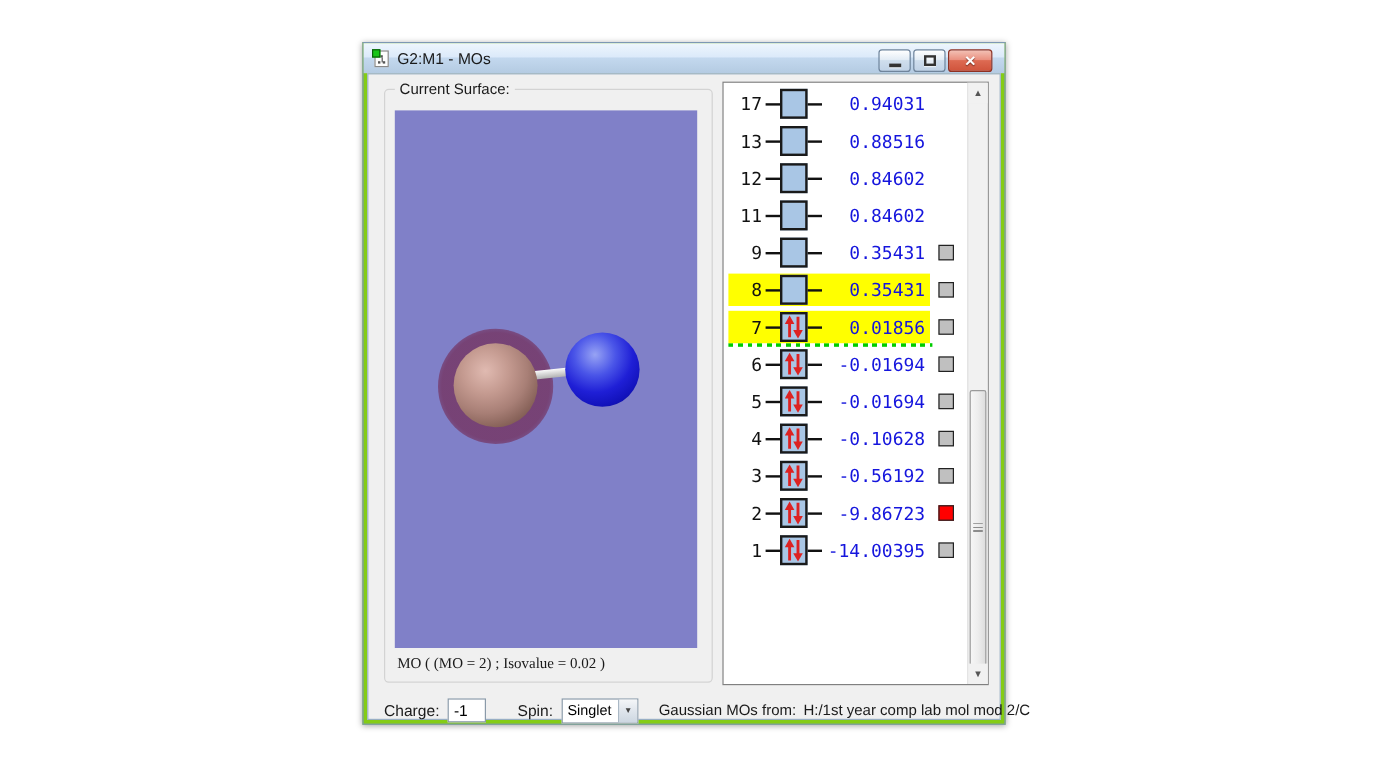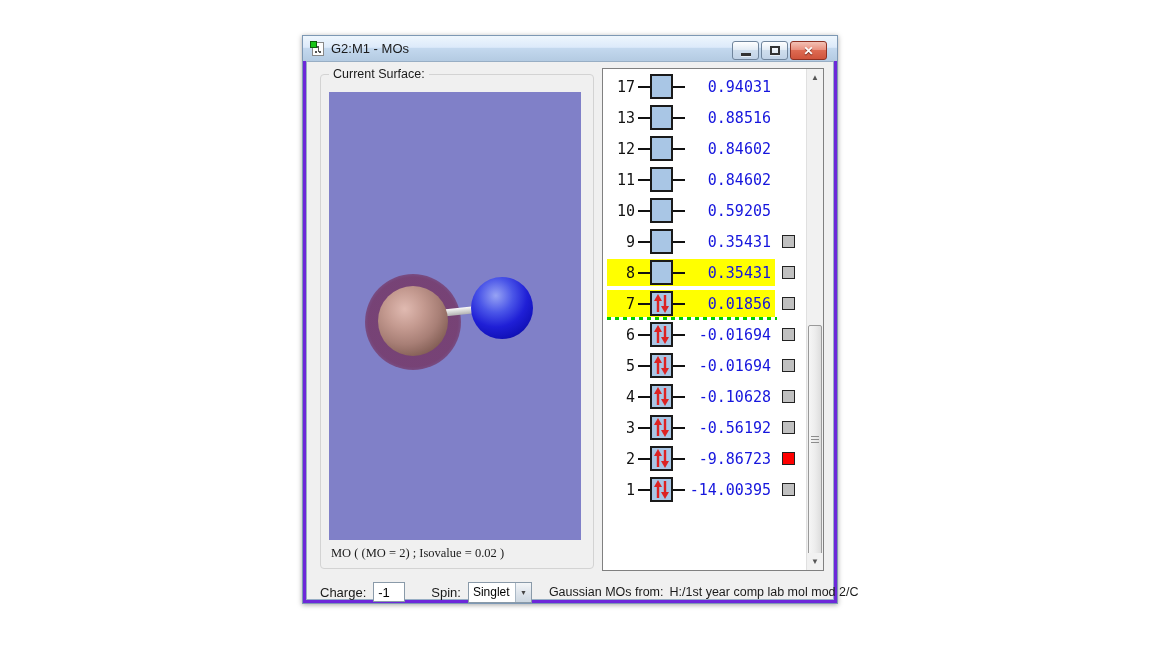--- a/index.html
+++ b/index.html
@@ -4,21 +4,21 @@
 <style>
   :root{
     --viewport_bg:#8080c8; --highlight:#ffff00; --energy_text:#1515dd;
     --orbital_box:#a9c6e5; --arrow_red:#dd2222; --homo_lumo_line:#00cc00;
     --checkbox_gray:#c0c0c0; --checkbox_red:#ff0000;
   }
   *{box-sizing:border-box; margin:0; padding:0;}
   html,body{width:1152px;height:648px;background:#ffffff;overflow:hidden;
     font-family:"Liberation Sans",sans-serif;}
   .window{position:absolute;left:302px;top:35px;width:536px;height:569px;
-    background:#6d28d9;border:1px solid #7d98b4;border-radius:0;
+    background:#84cc16;border:1px solid #7d98b4;border-radius:0;
     box-shadow:0 1px 5px rgba(0,0,0,.35);}
   .titlebar{position:relative;height:25px;
     background:linear-gradient(#eef6fd 0%,#dceafa 45%,#c3d8ee 50%,#b4cbe2 100%);
     display:flex;align-items:center;}
   .win-icon{position:relative;width:15px;height:16px;margin:0 6px 0 7px;flex:0 0 auto;}
   .win-icon .page{position:absolute;left:2px;top:1px;width:12px;height:14px;background:#fdfdfd;border:1px solid #888;}
   .win-icon .glyph{position:absolute;left:5px;top:5px;width:6px;height:7px;
     background:
       linear-gradient(#555,#555) 2px 0/2px 2px no-repeat,
       linear-gradient(#555,#555) 0 5px/2px 2px no-repeat,
@@ -179,32 +179,20 @@
       <span class="orb-box">
         
       </span>
       <span class="hline"></span>
       <span class="mo-energy">0.84602</span>
     </div>
     <span class="cb" style="visibility: hidden;"></span>
   </div>
           <div class="mo-row">
     <div class="row-main">
-      <span class="mo-num">10</span>
-      <span class="hline first"></span>
-      <span class="orb-box">
-        
-      </span>
-      <span class="hline"></span>
-      <span class="mo-energy">0.59205</span>
-    </div>
-    <span class="cb" style="visibility: hidden;"></span>
-  </div>
-          <div class="mo-row">
-    <div class="row-main">
       <span class="mo-num">9</span>
       <span class="hline first"></span>
       <span class="orb-box">
         
       </span>
       <span class="hline"></span>
       <span class="mo-energy">0.35431</span>
     </div>
     <span class="cb"></span>
   </div>

